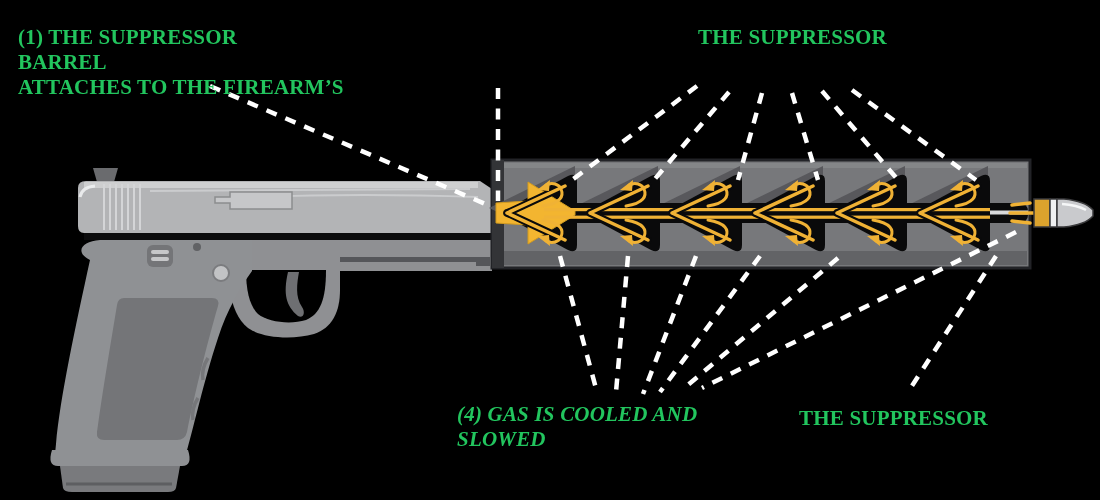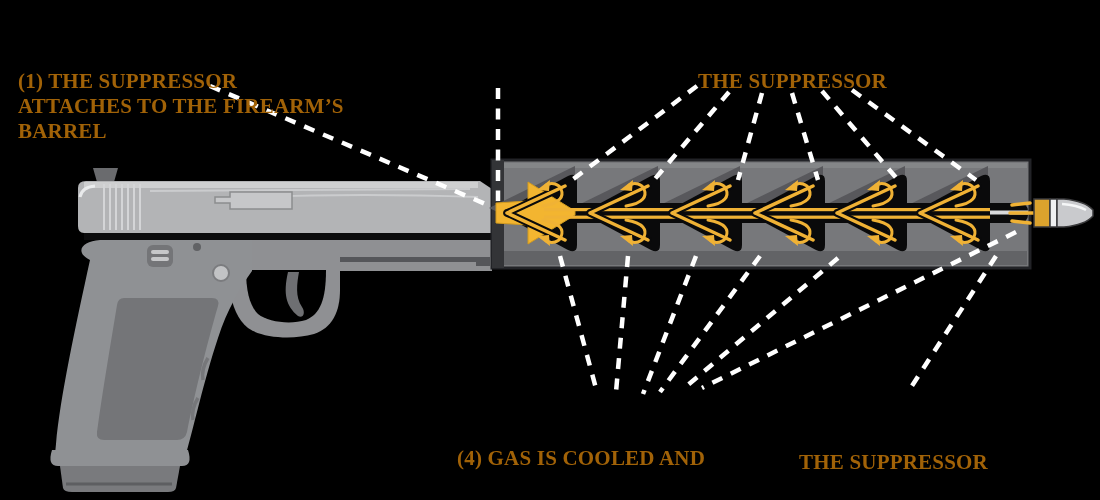--- a/index.html
+++ b/index.html
@@ -1,23 +1,23 @@
 <!DOCTYPE html>
 <html><head>
 <meta charset="utf-8">
 <style>
   html,body{margin:0;padding:0;background:#000;}
   .stage{position:relative;width:1100px;height:500px;background:#000;overflow:hidden;}
   .stage svg{position:absolute;left:0;top:0;}
-  .lbl{position:absolute;font-family:"Liberation Serif",serif;font-weight:700;color:#a16207;
-       font-size:21px;line-height:25px;letter-spacing:.2px;white-space:nowrap;margin-top:44px;}
+  .lbl{position:absolute;font-family:"Liberation Serif",serif;font-weight:700;color:#22c55e;
+       font-size:21px;line-height:25px;letter-spacing:.2px;white-space:nowrap;}
   #lbl1{left:18px;top:25px;}
   #lbl2{left:397px;top:25px;}
   #lbl3{left:698px;top:25px;}
-  #lbl4{left:457px;top:402px;}
+  #lbl4{left:457px;top:402px;font-style:italic;}
   #lbl5{left:799px;top:406px;}
 </style>
 </head>
 <body>
 
 <div class="stage">
 
   <svg width="1100" height="500" viewBox="0 0 1100 500">
 
     <defs>
@@ -146,26 +146,27 @@
         <path d="M760,256 L660,392"></path>
         <path d="M838,258 L682,390"></path>
         <path d="M1016,232 L702,388"></path>
       </g>
       <path d="M996,256 L908,392"></path>
     </g>
   </svg>
 
   <div class="lbl" id="lbl1">
     <div>(1) THE SUPPRESSOR</div>
+    <div>BARREL</div>
     <div>ATTACHES TO THE FIREARM’S</div>
-    <div>BARREL</div>
   </div>
   <div class="lbl" id="lbl3">
     <div>THE SUPPRESSOR</div>
   </div>
   <div class="lbl" id="lbl4">
     <div>(4) GAS IS COOLED AND</div>
+    <div>SLOWED</div>
   </div>
   <div class="lbl" id="lbl5">
     <div>THE SUPPRESSOR</div>
   </div>
 
 </div>
 
 </body></html>

